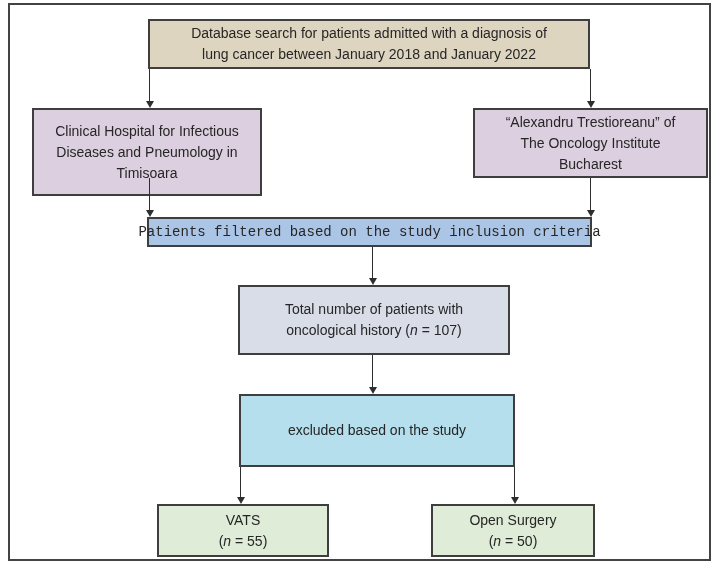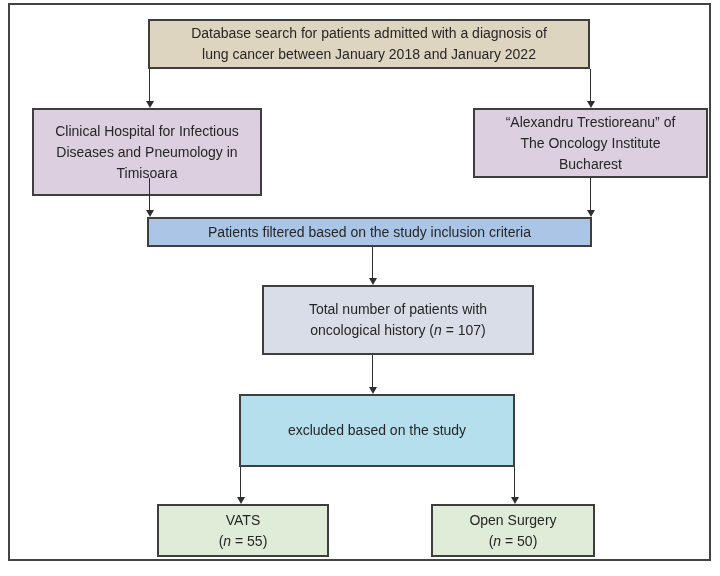--- a/index.html
+++ b/index.html
@@ -28,22 +28,22 @@
     align-items: center;
     text-align: center;
     font-size: 14px;
     box-sizing: border-box;
   }
   .node .line { display: block; line-height: 21px; white-space: nowrap; }
   .node .line i { font-style: italic; }
   .n-db    { left: 138px; top: 14px;  width: 442px; height: 50px; background: #ded5c1; }
   .n-tim   { left: 22px;  top: 103px; width: 230px; height: 88px; background: #dccfdf; }
   .n-buc   { left: 463px; top: 103px; width: 235px; height: 70px; background: #dccfdf; }
-  .n-flt   { left: 137px; top: 212px; width: 445px; height: 30px; background: #abc5e6; }
-  .n-tot   { left: 228px; top: 280px; width: 272px; height: 70px; background: #d8dde7; margin-left: 24px; }
+  .n-flt   { left: 137px; top: 212px; width: 445px; height: 30px; background: #abc5e6; font-family: Liberation Mono, monospace; }
+  .n-tot   { left: 228px; top: 280px; width: 272px; height: 70px; background: #d8dde7; }
   .n-lost  { left: 229px; top: 389px; width: 276px; height: 73px; background: #b5dfec; }
   .n-vats  { left: 147px; top: 499px; width: 172px; height: 53px; background: #deecd8; }
   .n-open  { left: 421px; top: 499px; width: 164px; height: 53px; background: #deecd8; }
   .connector {
     position: absolute;
     width: 9px;
     display: flex;
     flex-direction: column;
     align-items: center;
   }

